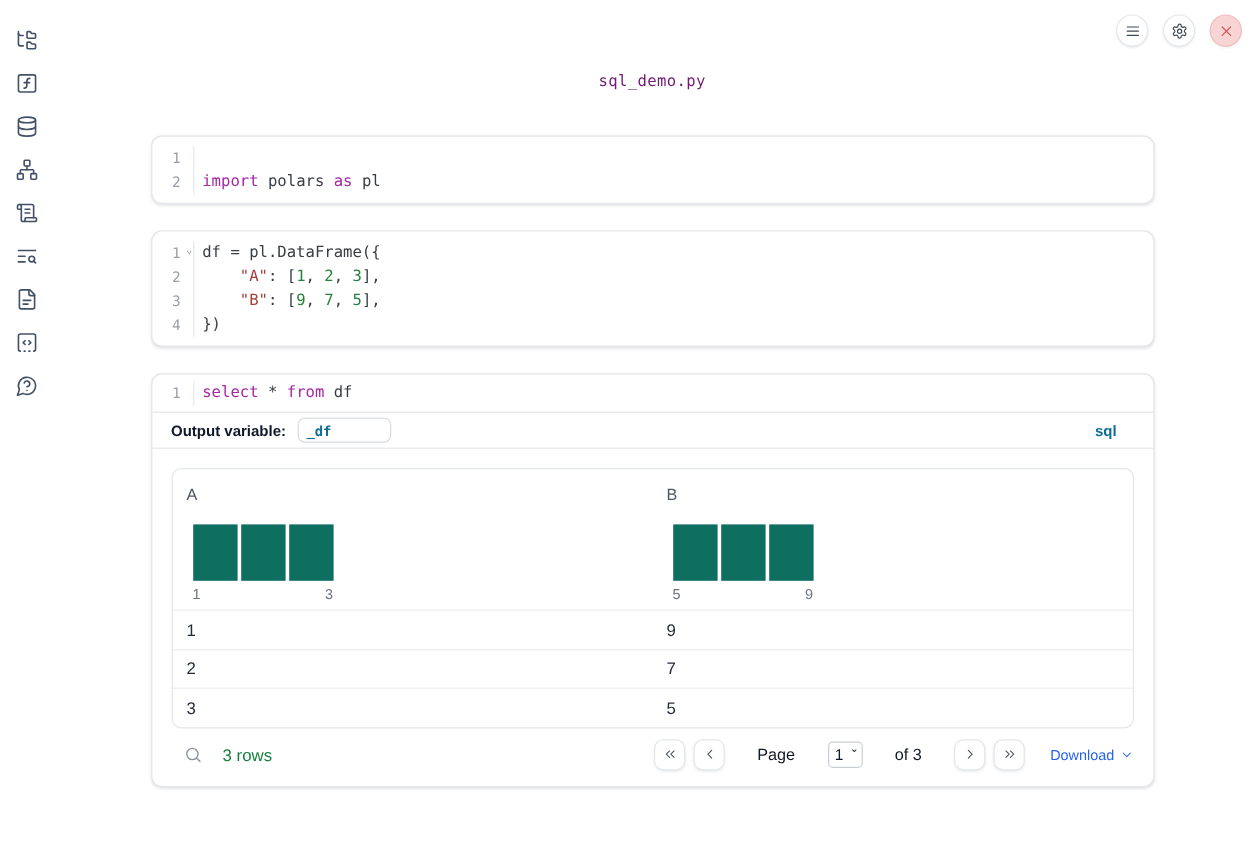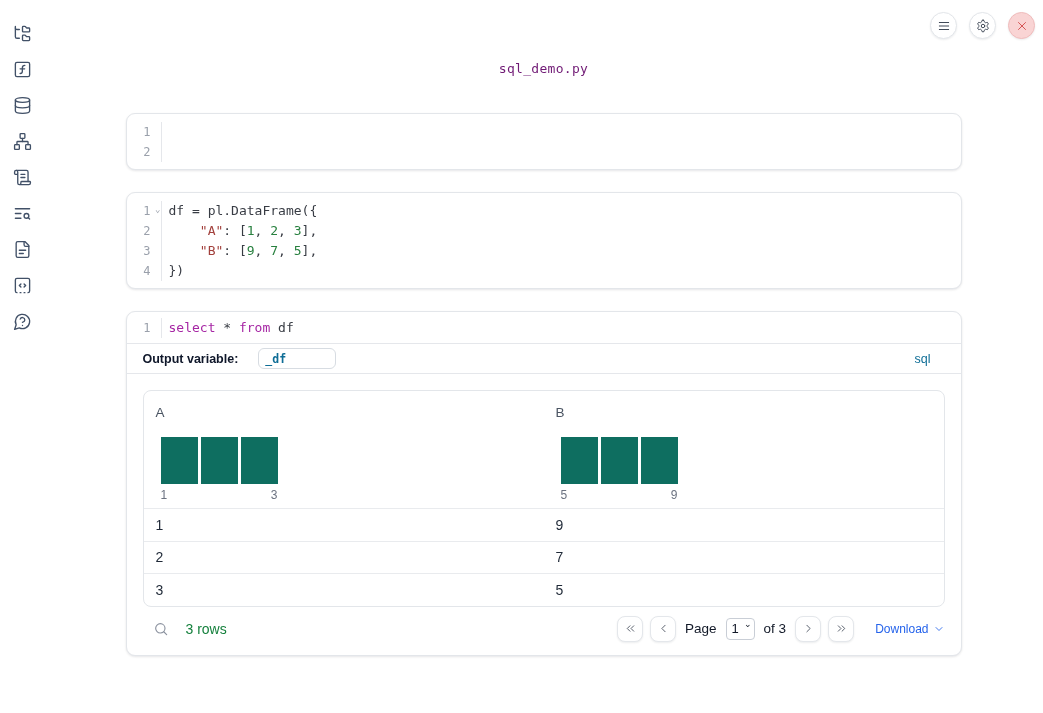--- a/index.html
+++ b/index.html
@@ -46,24 +46,24 @@
   .lc { white-space:pre; padding-left:7px; color:#383c44; }
   .c-kw { color:#a626a4; }
   .c-str { color:#a2403c; }
   .c-num { color:#28803f; }
 
   
   .sql-code { border-bottom:1px solid #e5e7eb; padding:6px 0 5px 0; }
   .sql-meta { height:30px; display:flex; align-items:center;
     padding:0 30px 0 16px; border-bottom:1px solid #e5e7eb; }
   .ov-label { font-size:12.5px; font-weight:bold; color:#0f172a; }
-  .ov-input { margin-left:20px; width:78px; height:21px; border:1px solid #d7dce2;
+  .ov-input { margin-left:10px; width:78px; height:21px; border:1px solid #d7dce2;
     border-radius:6px; padding:0 6px; font-family:"DejaVu Sans Mono",monospace;
     font-size:11.5px; font-weight:bold; color:#0e6d96; outline:none; }
-  .lang-badge { margin-left:auto; font-size:12.5px; font-weight:normal; color:#0e6d96; }
+  .lang-badge { margin-left:auto; font-size:12.5px; font-weight:bold; color:#0e6d96; }
 
   
   .output { padding:16px 16px 13px 16px; }
   .table-box { border:1px solid #e3e6ea; border-radius:8px; overflow:hidden; }
   .thead { display:flex; }
   .thcol { width:50%; padding:14px 12px 6px 12px; }
   .colname { font-size:13.5px; color:#4b5563; }
   .hist { display:flex; gap:3px; margin:17px 0 0 5px; height:47px; align-items:flex-end; }
   .bar { width:37px; background:#0e6e60; }
   .histlabels { width:117px; margin-left:5px; margin-top:4px; display:flex;
@@ -73,21 +73,21 @@
 
   
   .table-footer { margin-top:9px; display:flex; align-items:center; padding-left:10px; }
   .search-icn { color:#8a919e; display:flex; }
   .rowcount { margin-left:17px; font-size:14px; color:#15803d; }
   .pager { margin-left:auto; display:flex; align-items:center; gap:7px; }
   .pg-btn { width:26px; height:26px; border-radius:8px; background:#fff;
     border:1px solid #e4e7eb; box-shadow:0 1px 2px rgba(15,23,42,.08);
     display:flex; align-items:center; justify-content:center; color:#4d5562; cursor:pointer; }
   .pg-btn svg { width:13px; height:13px; }
-  .pg-text { font-size:13.5px; color:#111827; margin:0 2px; }
+  .pg-text { font-size:13.5px; color:#111827; margin:0 20px; }
   .sel-wrap { position:relative; }
   .page-select { appearance:none; -webkit-appearance:none; width:29px; height:22px;
     border:1px solid #c9ced6; border-radius:4px; background:#fff; font-size:13px;
     padding:0 0 0 5px; color:#111827; cursor:pointer; }
   .sel-wrap::after { content:"⌄"; position:absolute; right:3px; top:1px;
     font-size:9px; color:#111827; pointer-events:none; }
   .download { margin-left:14px; display:flex; align-items:center; gap:4px;
     font-size:12px; color:#2563eb; background:none; border:none; cursor:pointer; }
   .download svg { width:12px; height:12px; }
 </style>
@@ -196,20 +196,21 @@
 
   <div class="cells">
 
     <section class="cell">
       <div class="code" id="code-0">
           <div class="cl">
             <span class="ln">1</span>
           </div>
           <div class="cl">
             <span class="ln">2</span>
+            <span class="lc"><span class="c-kw">import</span><span> polars </span><span class="c-kw">as</span><span> pl</span></span>
           </div>
         </div>
     </section>
 
     <section class="cell c2">
       <div class="code" id="code-1">
           <div class="cl">
             <span class="ln">1<span class="fold">⌄</span></span>
             <span class="lc"><span>df = pl.DataFrame({</span></span>
           </div>

